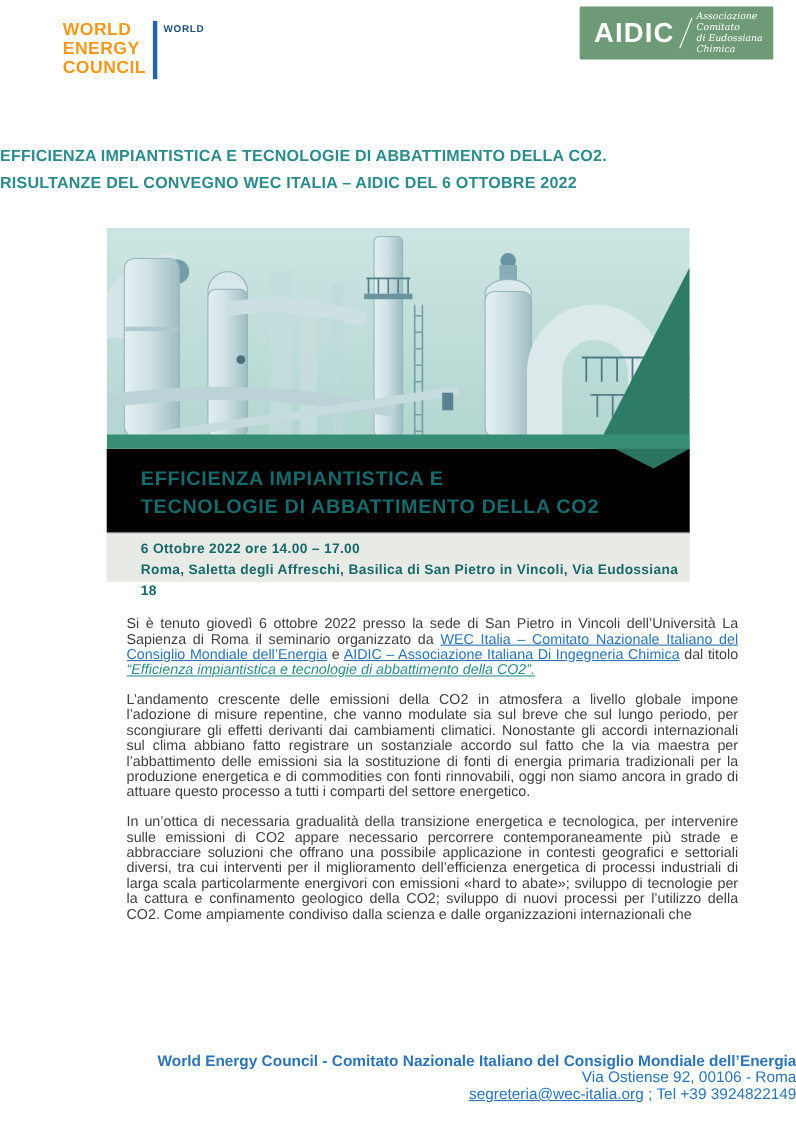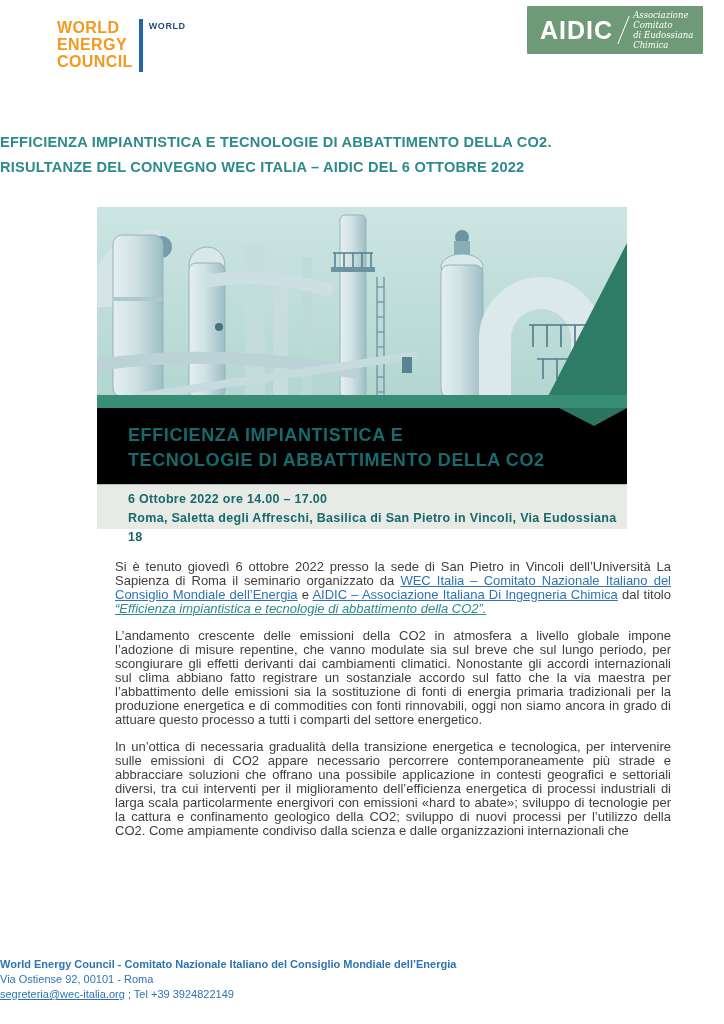--- a/index.html
+++ b/index.html
@@ -45,22 +45,22 @@
                font-size:12.5px;line-height:19px;letter-spacing:.3px;}
 
   
   .content{position:absolute;left:84px;top:560px;width:556px;height:394px;overflow:hidden;
            color:var(--body_text);font-size:13px;line-height:14px;text-align:justify;margin-left:31px;}
   .content p{margin:0 0 13px 0;}
   .content .link{color:var(--link_blue);text-decoration:underline;cursor:pointer;}
   .content .teal-quote{color:var(--accent_teal);font-style:italic;text-decoration:underline;}
 
   
-  .footer{position:absolute;left:0;right:0;top:957px;text-align:left;
-          color:var(--link_blue);font-size:11px;line-height:15px;}
+  .footer{position:absolute;left:0;right:0;top:957px;text-align:right;
+          color:var(--link_blue);font-size:14px;line-height:15px;}
   .footer .f1{font-weight:bold;}
   .footer .f-email{color:var(--link_blue);text-decoration:underline;font-weight:normal;cursor:pointer;}
 </style>
 </head>
 <body>
 
 <div class="page">
 
   <div class="wec-logo">
     <div class="wec-text">
@@ -143,17 +143,17 @@
   </div>
 
   <div class="content">
       <p><span class="normal">Si è tenuto giovedì 6 ottobre 2022 presso la sede di San Pietro in Vincoli dell’Università La Sapienza di Roma il seminario organizzato da </span><a href="#" class="link">WEC Italia – Comitato Nazionale Italiano del Consiglio Mondiale dell’Energia</a><span class="normal"> e </span><a href="#" class="link">AIDIC – Associazione Italiana Di Ingegneria Chimica</a><span class="normal"> dal titolo </span><span class="teal-quote">“Efficienza impiantistica e tecnologie di abbattimento della CO2”.</span></p>
       <p><span class="normal">L’andamento crescente delle emissioni della CO2 in atmosfera a livello globale impone l’adozione di misure repentine, che vanno modulate sia sul breve che sul lungo periodo, per scongiurare gli effetti derivanti dai cambiamenti climatici. Nonostante gli accordi internazionali sul clima abbiano fatto registrare un sostanziale accordo sul fatto che la via maestra per l’abbattimento delle emissioni sia la sostituzione di fonti di energia primaria tradizionali per la produzione energetica e di commodities con fonti rinnovabili, oggi non siamo ancora in grado di attuare questo processo a tutti i comparti del settore energetico.</span></p>
       <p><span class="normal">In un’ottica di necessaria gradualità della transizione energetica e tecnologica, per intervenire sulle emissioni di CO2 appare necessario percorrere contemporaneamente più strade e abbracciare soluzioni che offrano una possibile applicazione in contesti geografici e settoriali diversi, tra cui interventi per il miglioramento dell’efficienza energetica di processi industriali di larga scala particolarmente energivori con emissioni «hard to abate»; sviluppo di tecnologie per la cattura e confinamento geologico della CO2; sviluppo di nuovi processi per l’utilizzo della CO2. Come ampiamente condiviso dalla scienza e dalle organizzazioni internazionali che</span></p>
     </div>
 
   <div class="footer">
     <div class="f1">World Energy Council - Comitato Nazionale Italiano del Consiglio Mondiale dell’Energia</div>
-    <div class="f2">Via Ostiense 92, 00101 - Roma</div>
+    <div class="f2">Via Ostiense 92, 00106 - Roma</div>
     <div class="f3"><a class="f-email" href="#">segreteria@wec-italia.org</a><span> ; Tel +39 3924822149</span></div>
   </div>
 
 </div>
 
 </body></html>

